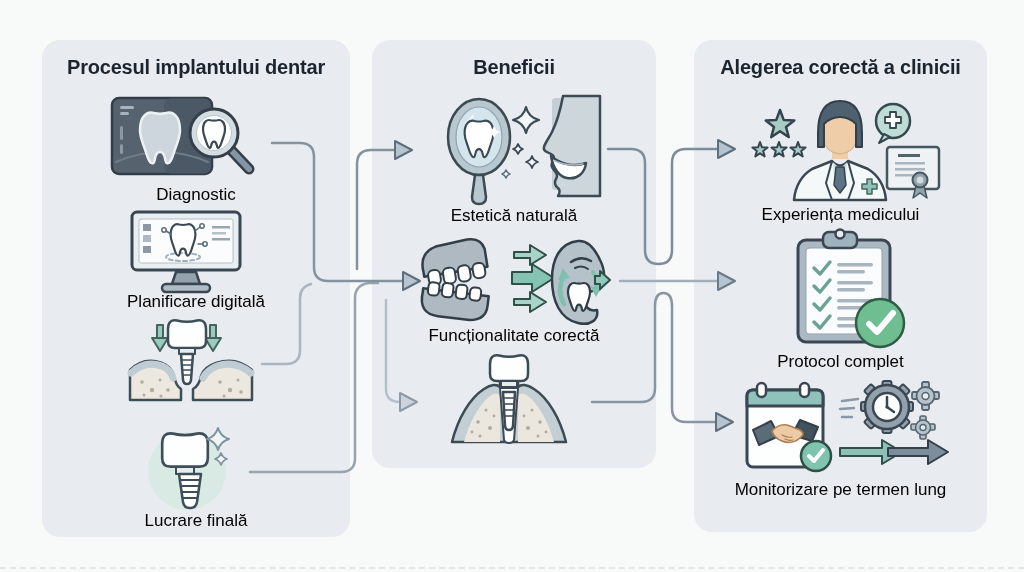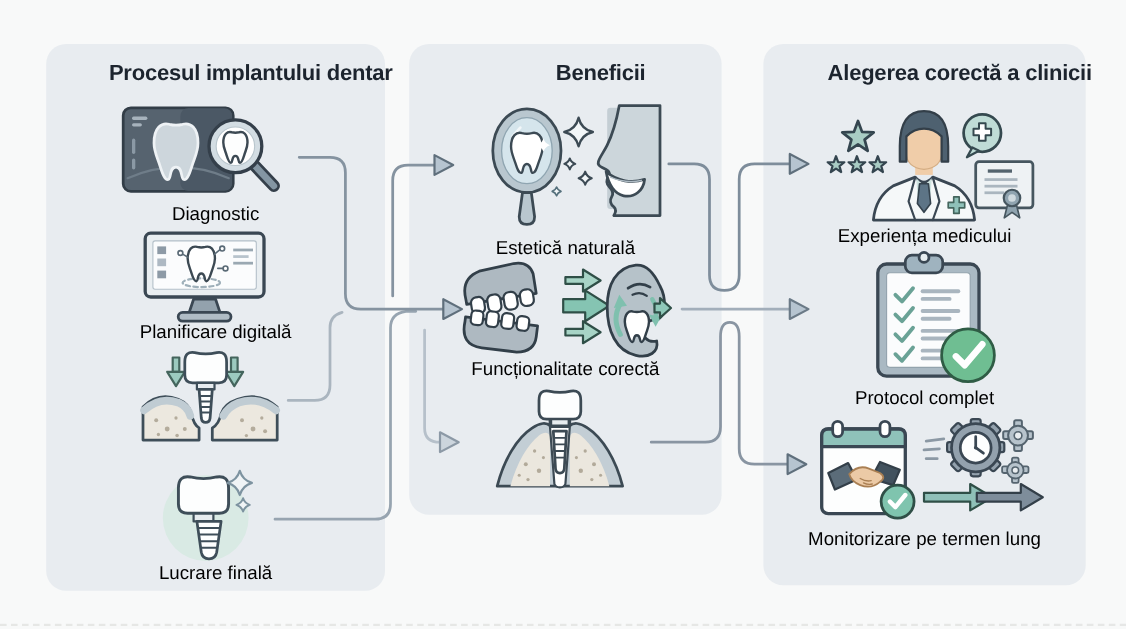--- a/index.html
+++ b/index.html
@@ -1,20 +1,20 @@
 <!DOCTYPE html>
 <html><head>
 <meta charset="utf-8">
 <style>
   html,body{margin:0;padding:0;background:#f8f9f9;}
   #stage{position:relative;width:1024px;height:572px;overflow:hidden;
          font-family:"Liberation Sans","DejaVu Sans",sans-serif;background:#f8f9f9;}
   .panel{position:absolute;background:#e8ecf0;border-radius:18px;z-index:1;}
   .panel-title{position:absolute;top:16px;left:0;width:100%;text-align:center;
-               font-size:20px;font-weight:bold;color:#1c242e;letter-spacing:-.2px;margin-left:32px;}
+               font-size:20px;font-weight:bold;color:#1c242e;letter-spacing:-.2px;}
   .item-label{position:absolute;left:0;width:100%;text-align:center;
               font-size:17px;color:#000000;}
   .icon{position:absolute;}
   svg{display:block;overflow:visible;}
   svg *{stroke-linejoin:round;stroke-linecap:round;}
   #connectors{position:absolute;left:0;top:0;z-index:3;pointer-events:none;}
   #footer-dashes{position:absolute;left:0;bottom:3px;width:100%;height:0;
                  border-top:2px dashed #e2e3e1;opacity:.8;}
 </style>
 </head>
@@ -149,21 +149,21 @@
           <path d="M -20 -8 C -20 -22 -13 -27 -6 -25 C -2 -24 2 -24 6 -25 C 13 -27 20 -22 20 -8 C 20 0 17 5 14.5 13 C 12 21 10 26 7 25.2 C 4 24.5 6.5 14 0 14 C -6.5 14 -4 24.5 -7 25.2 C -10 26 -12 21 -14.5 13 C -17 5 -20 0 -20 -8 Z" fill="#ffffff" stroke="#3c4a54" stroke-width="3"></path>
         </g>
         <path d="M 50 34 Q 51.5 38.5 56 40 Q 51.5 41.5 50 46 Q 48.5 41.5 44 40 Q 48.5 38.5 50 34 Z" fill="#ffffff"></path>
         <path d="M 31 83 h 8 l 3 22 q 0 7 -7 7 q -7 0 -7 -7 Z" fill="#b9c7cf" stroke="#3c4a54" stroke-width="2.5"></path>
         <path d="M 82 15 Q 84.5 25.5 95 28 Q 84.5 30.5 82 41 Q 79.5 30.5 69 28 Q 79.5 25.5 82 15 Z" fill="#f2f6f8" stroke="#3c4a54" stroke-width="2.2"></path>
         <path d="M 74 52 Q 75.2 55.8 79 57 Q 75.2 58.2 74 62 Q 72.8 58.2 69 57 Q 72.8 55.8 74 52 Z" fill="#f2f6f8" stroke="#3c4a54" stroke-width="1.8"></path>
         <path d="M 88 64 Q 89.4 68.6 94 70 Q 89.4 71.4 88 76 Q 86.6 71.4 82 70 Q 86.6 68.6 88 64 Z" fill="#f2f6f8" stroke="#3c4a54" stroke-width="1.8"></path>
         <path d="M 62 78 Q 63 81 66 82 Q 63 83 62 86 Q 61 83 58 82 Q 61 81 62 78 Z" fill="#f2f6f8" stroke="#55707c" stroke-width="1.5"></path>
       </svg>
     </div>
-    <div class="item-label" style="top:176px;">Estetică naturală</div>
+    <div class="item-label" style="top:166px;">Estetică naturală</div>
 
     <div class="icon" style="left:46px;top:200px;">
       <svg width="196" height="88" viewBox="0 0 196 88">
         <g transform="rotate(-9 35 20)">
           <path d="M 4 28 Q 2 8 20 4 L 52 2 Q 66 2 68 14 L 68 32 L 4 32 Z" fill="#aeb9c1" stroke="#323f49" stroke-width="2.5"></path>
           <rect x="8" y="27" width="12" height="15" rx="5" fill="#fff" stroke="#323f49" stroke-width="2"></rect>
           <rect x="23" y="27" width="12" height="16" rx="5" fill="#fff" stroke="#323f49" stroke-width="2"></rect>
           <rect x="38" y="27" width="12" height="16" rx="5" fill="#fff" stroke="#323f49" stroke-width="2"></rect>
           <rect x="53" y="27" width="12" height="15" rx="5" fill="#fff" stroke="#323f49" stroke-width="2"></rect>
         </g>

